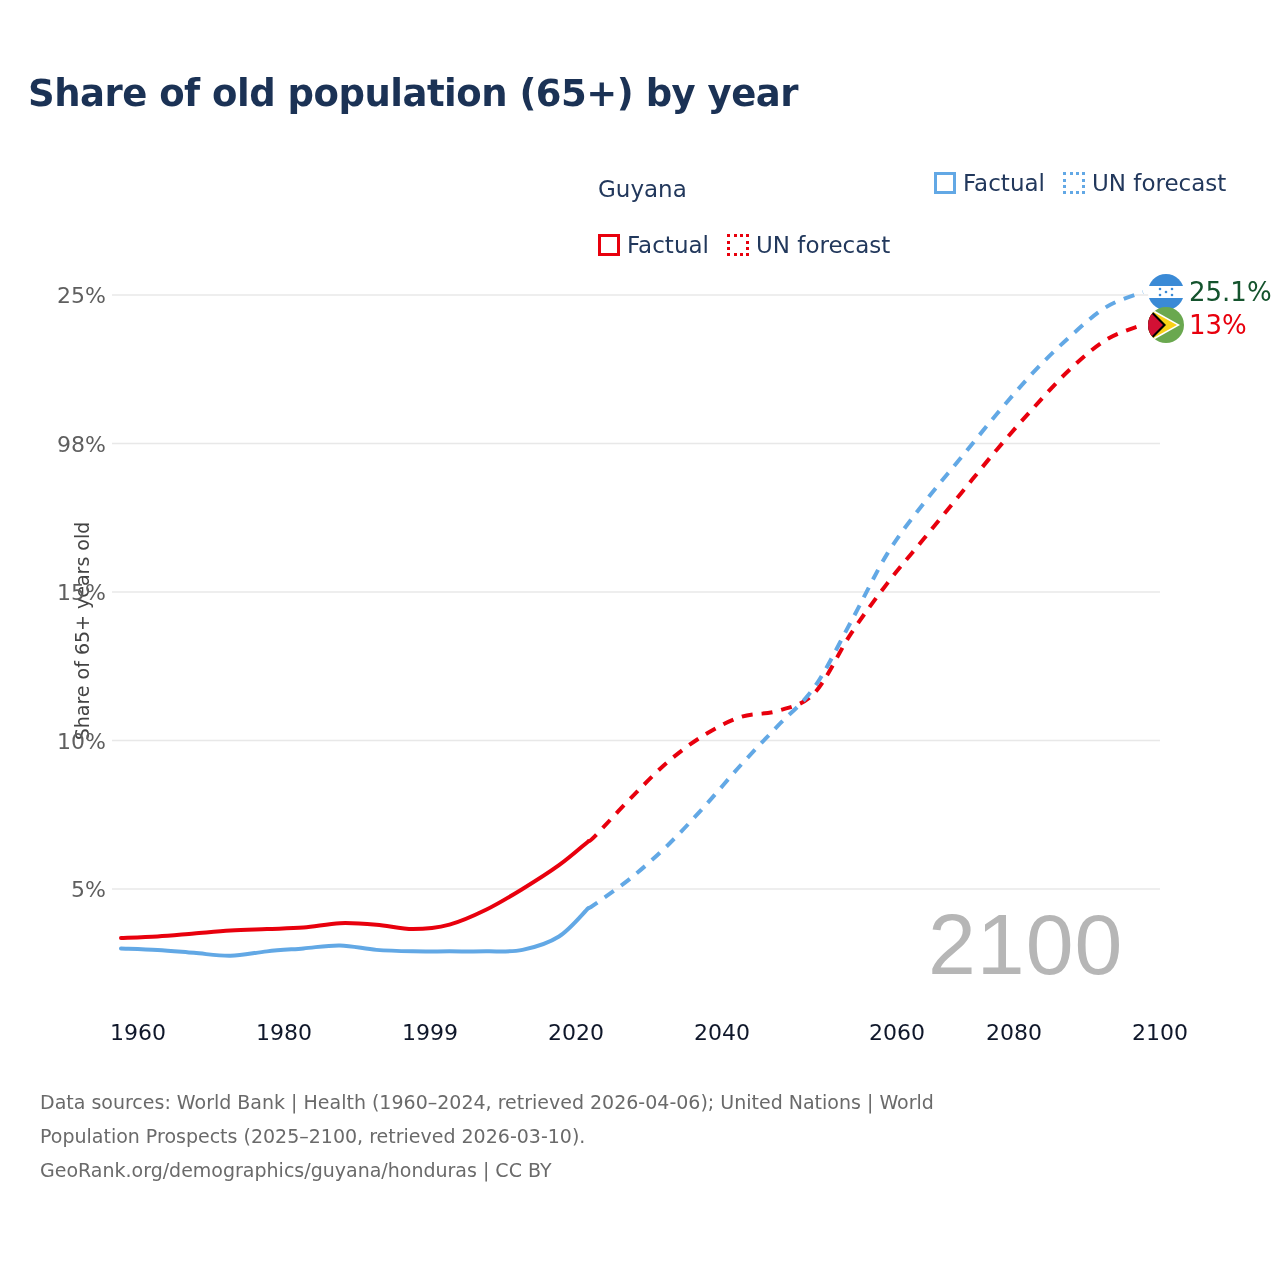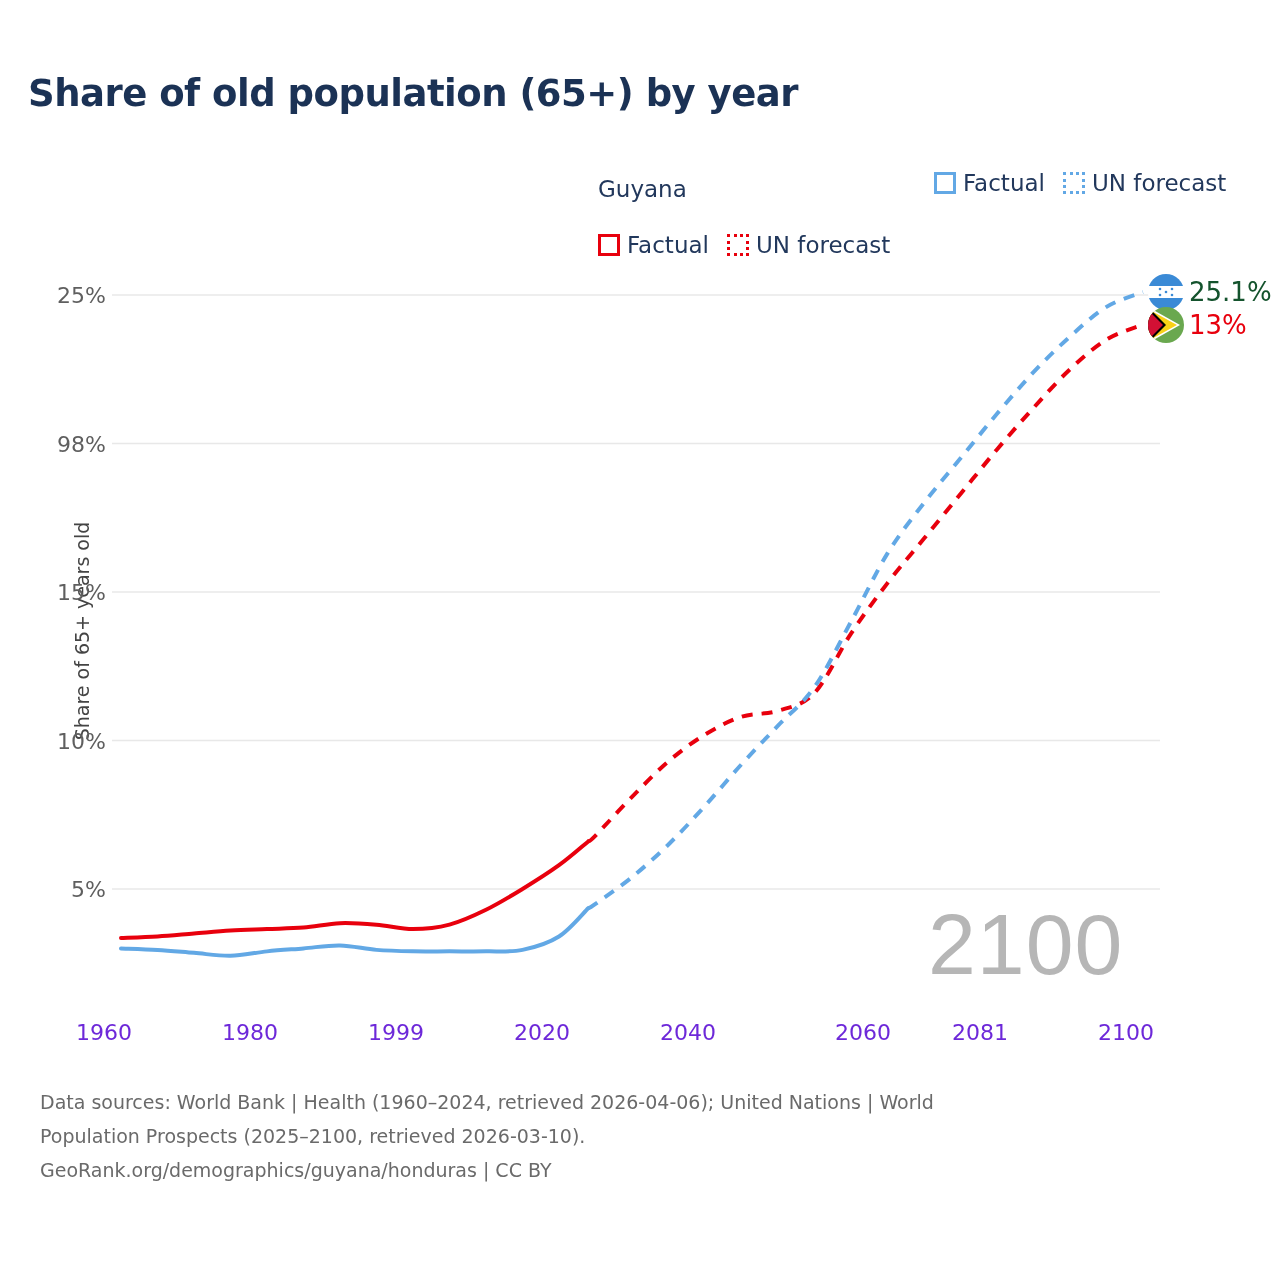--- a/index.html
+++ b/index.html
@@ -89,22 +89,22 @@
     position: absolute;
     font-size: 22px;
     color: #5f5f5f;
     text-align: right;
     transform: translateY(-50%);
     width: 100px;
   }
   .xtick {
     position: absolute;
     font-size: 22px;
-    color: #6d28d9;
-    text-align: left;
+    color: #0f172a;
+    text-align: right;
     transform: translateX(-50%);
     width: 90px;
   }
   .ylabel {
     position: absolute;
     left: -48px;
     top: 620px;
     width: 260px;
     font-size: 19px;
     color: #444444;
@@ -209,21 +209,21 @@
       <div class="ytick" style="left: 6px; top: 443.5px;">98%</div>
       <div class="ytick" style="left: 6px; top: 295px;">25%</div>
     </div>
   <div id="xtick-layer">
       <div class="xtick" style="left: 121px; top: 1020px;">1960</div>
       <div class="xtick" style="left: 267px; top: 1020px;">1980</div>
       <div class="xtick" style="left: 413px; top: 1020px;">1999</div>
       <div class="xtick" style="left: 559px; top: 1020px;">2020</div>
       <div class="xtick" style="left: 705px; top: 1020px;">2040</div>
       <div class="xtick" style="left: 880px; top: 1020px;">2060</div>
-      <div class="xtick" style="left: 997px; top: 1020px;">2081</div>
+      <div class="xtick" style="left: 997px; top: 1020px;">2080</div>
       <div class="xtick" style="left: 1143px; top: 1020px;">2100</div>
     </div>
 
   <div class="watermark">2100</div>
 
   <div class="endlabel" id="endlabel-0" style="left: 1148px; top: 274.03px;">
     <span class="flag">
       <svg viewBox="0 0 36 36" width="36" height="36">
         <rect x="0" y="0" width="36" height="36" fill="#ffffff"></rect>
         <rect x="0" y="0" width="36" height="12" fill="#3a8ad6"></rect>

